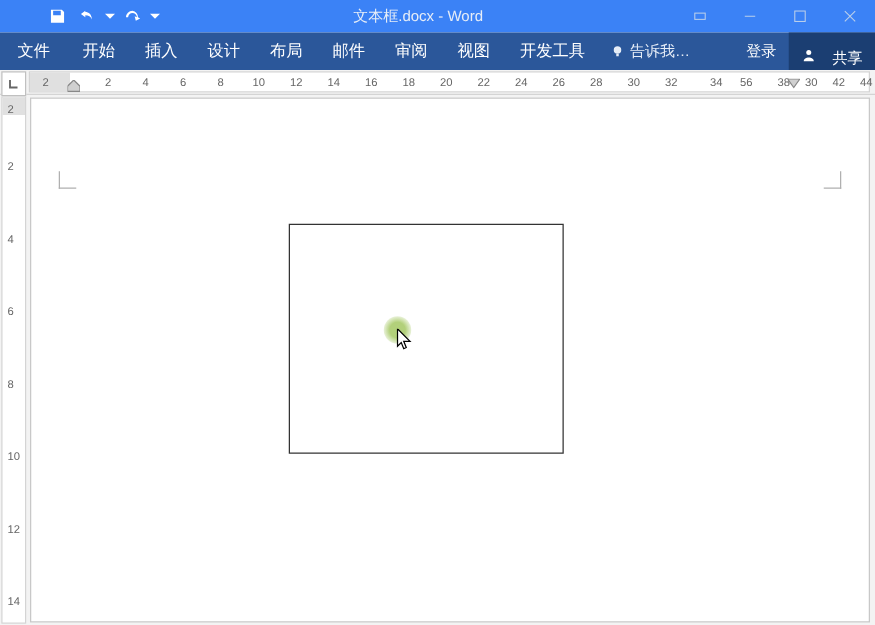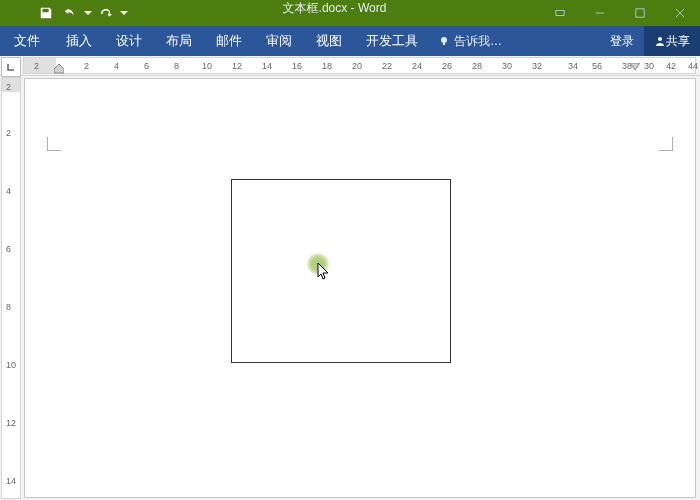--- a/index.html
+++ b/index.html
@@ -1,32 +1,32 @@
 <!DOCTYPE html>
 <html><head>
 <meta charset="utf-8">
 <style>
 *{margin:0;padding:0;box-sizing:border-box;font-family:"Microsoft YaHei",sans-serif;font-size:12px;}
 body{width:700px;height:500px;background:#fff;overflow:hidden;position:relative;}
-.titlebar{height:26px;background:#4d7c0f;display:flex;color:#fff;padding-left:29px;}
+.titlebar{height:26px;background:#3b82f6;display:flex;align-items:center;color:#fff;padding-left:29px;}
 .qat{display:flex;align-items:center;padding-left:6px;gap:2px;}
 .qat-btn{width:22px;height:22px;display:flex;align-items:center;justify-content:center;color:#fff;cursor:pointer;}
 .qat-btn svg{width:14px;height:14px;fill:#fff;}
 .title-text{flex:1;text-align:center;color:#e6edf7;font-size:12px;}
 .winctrl{display:flex;}
 .winctrl-btn{width:40px;height:26px;display:flex;align-items:center;justify-content:center;cursor:pointer;color:#bcd0ea;}
 .winctrl-btn svg{width:10px;height:10px;stroke:#bcd0ea;fill:none;stroke-width:1;}
 .ribbon-tabs{height:30px;background:#2b579a;display:flex;align-items:stretch;color:#fff;}
 .tab{padding:0 12px;display:flex;align-items:center;cursor:pointer;font-size:13px;text-align:right;}
 .tab.file{padding:0 14px;}
 .tab-spacer{flex:1;}
 .tell-me{display:flex;align-items:center;padding:0 8px;gap:4px;color:#e6edf7;cursor:pointer;}
 .tell-me svg{width:12px;height:12px;fill:#e6edf7;}
 .login{padding:0 10px;display:flex;align-items:center;cursor:pointer;}
-.share-btn{background:#1b3e72;padding:12px 10px;display:flex;align-items:center;gap:0;cursor:pointer;}
+.share-btn{background:#1b3e72;padding:12px 10px;display:flex;gap:13px;cursor:pointer;}
 .share-btn svg{width:12px;height:12px;fill:#fff;}
 .ruler-area{height:20px;background:#f3f3f3;display:flex;border-bottom:1px solid #d4d4d4;}
 .tab-selector{width:20px;height:20px;background:#fff;border:1px solid #c0c0c0;display:flex;align-items:center;justify-content:center;margin:1px;}
 .tab-selector svg{width:10px;height:10px;}
 .h-ruler{flex:1;position:relative;background:#fff;border:1px solid #d4d4d4;margin:1px 4px 1px 1px;}
 .h-ruler .dark{position:absolute;top:0;bottom:0;left:0;width:32px;background:#e0e0e0;}
 .h-ruler .tick{position:absolute;top:3px;color:#666;font-size:9px;}
 .h-ruler .indent{position:absolute;bottom:-1px;}
 .h-ruler .indent svg{display:block;}
 .h-ruler .indent-right{position:absolute;bottom:-1px;right:55px;}
@@ -95,20 +95,21 @@
         <svg viewBox="0 0 12 12">
           <line x1="1" y1="1" x2="11" y2="11"></line>
           <line x1="11" y1="1" x2="1" y2="11"></line>
         </svg>
       </div>
   </div>
 </div>
 
 <div class="ribbon-tabs">
   <div class="tab file">文件</div>
+  <div class="tab">开始</div>
   <div class="tab">插入</div>
   <div class="tab">设计</div>
   <div class="tab">布局</div>
   <div class="tab">邮件</div>
   <div class="tab">审阅</div>
   <div class="tab">视图</div>
   <div class="tab">开发工具</div>
   <div class="tell-me">
       <svg viewBox="0 0 12 12">
         <circle cx="6" cy="5" r="3"></circle>

